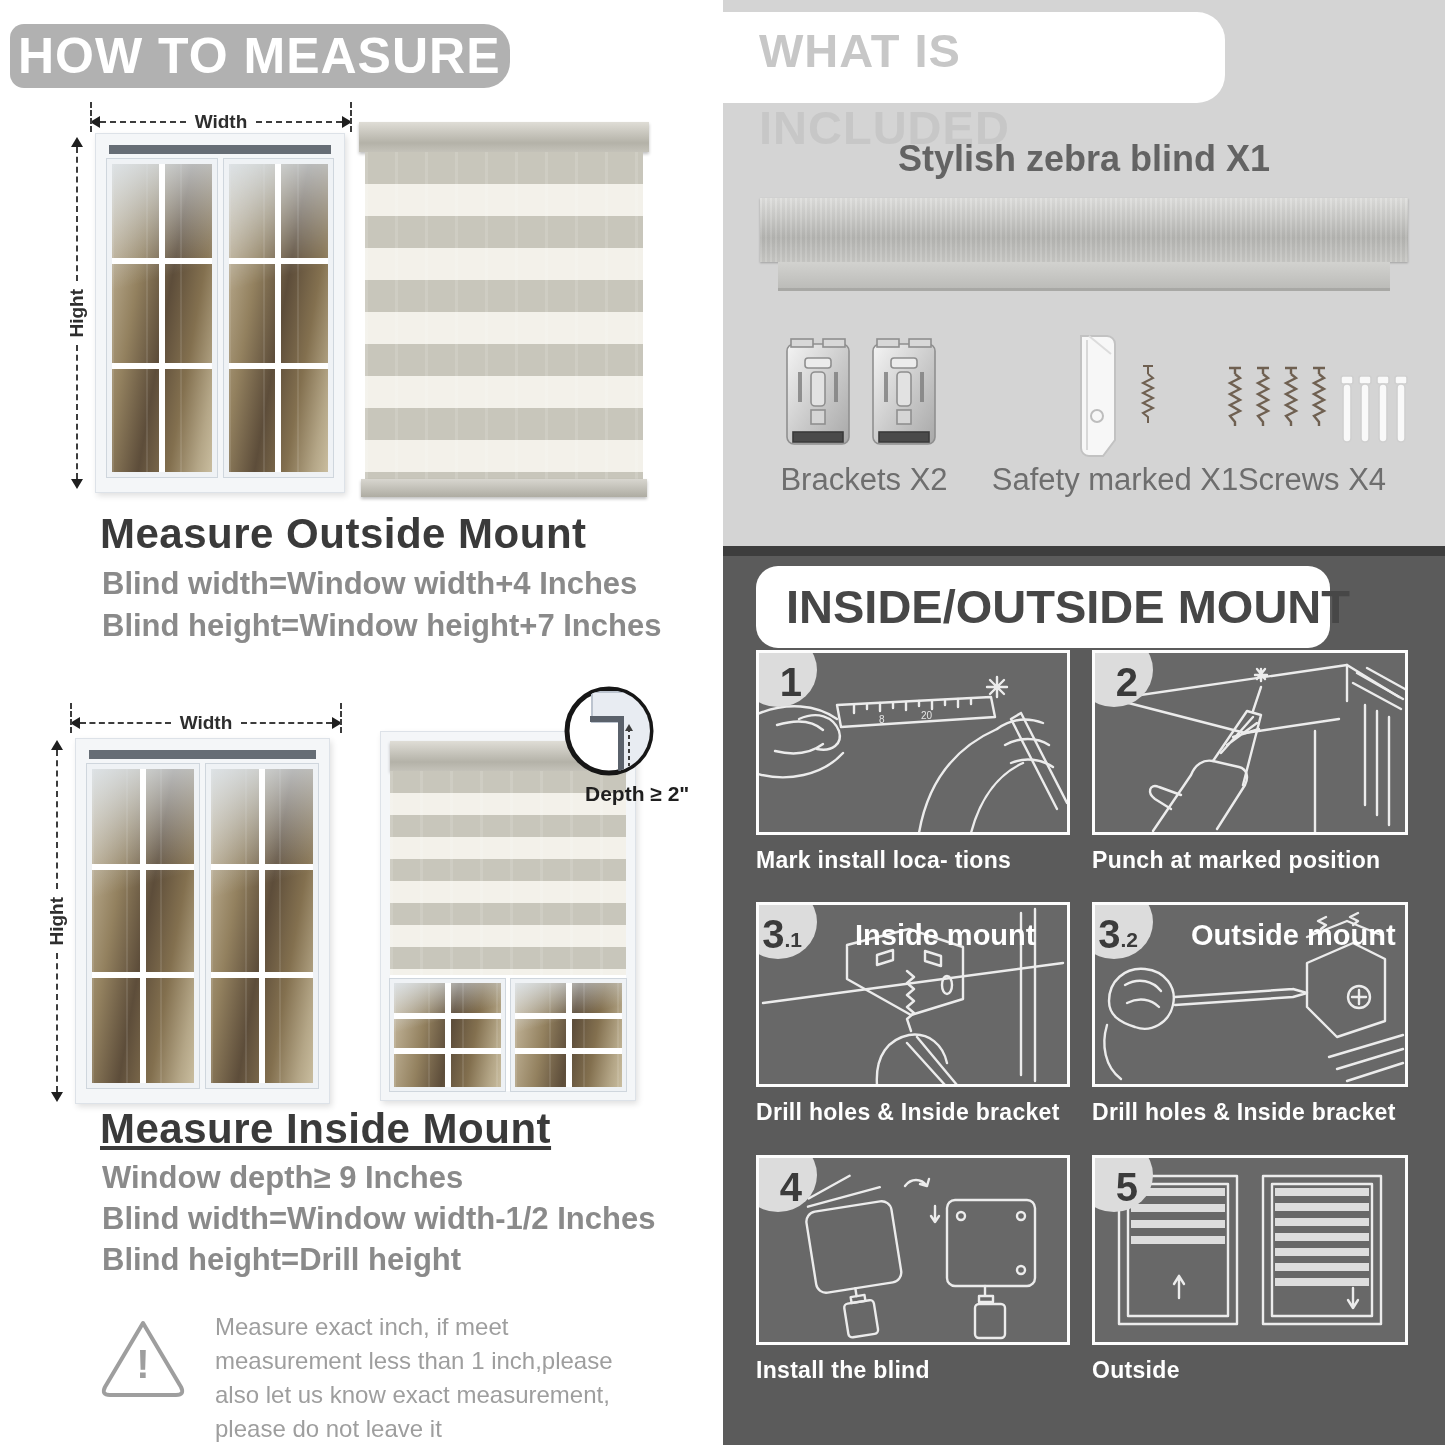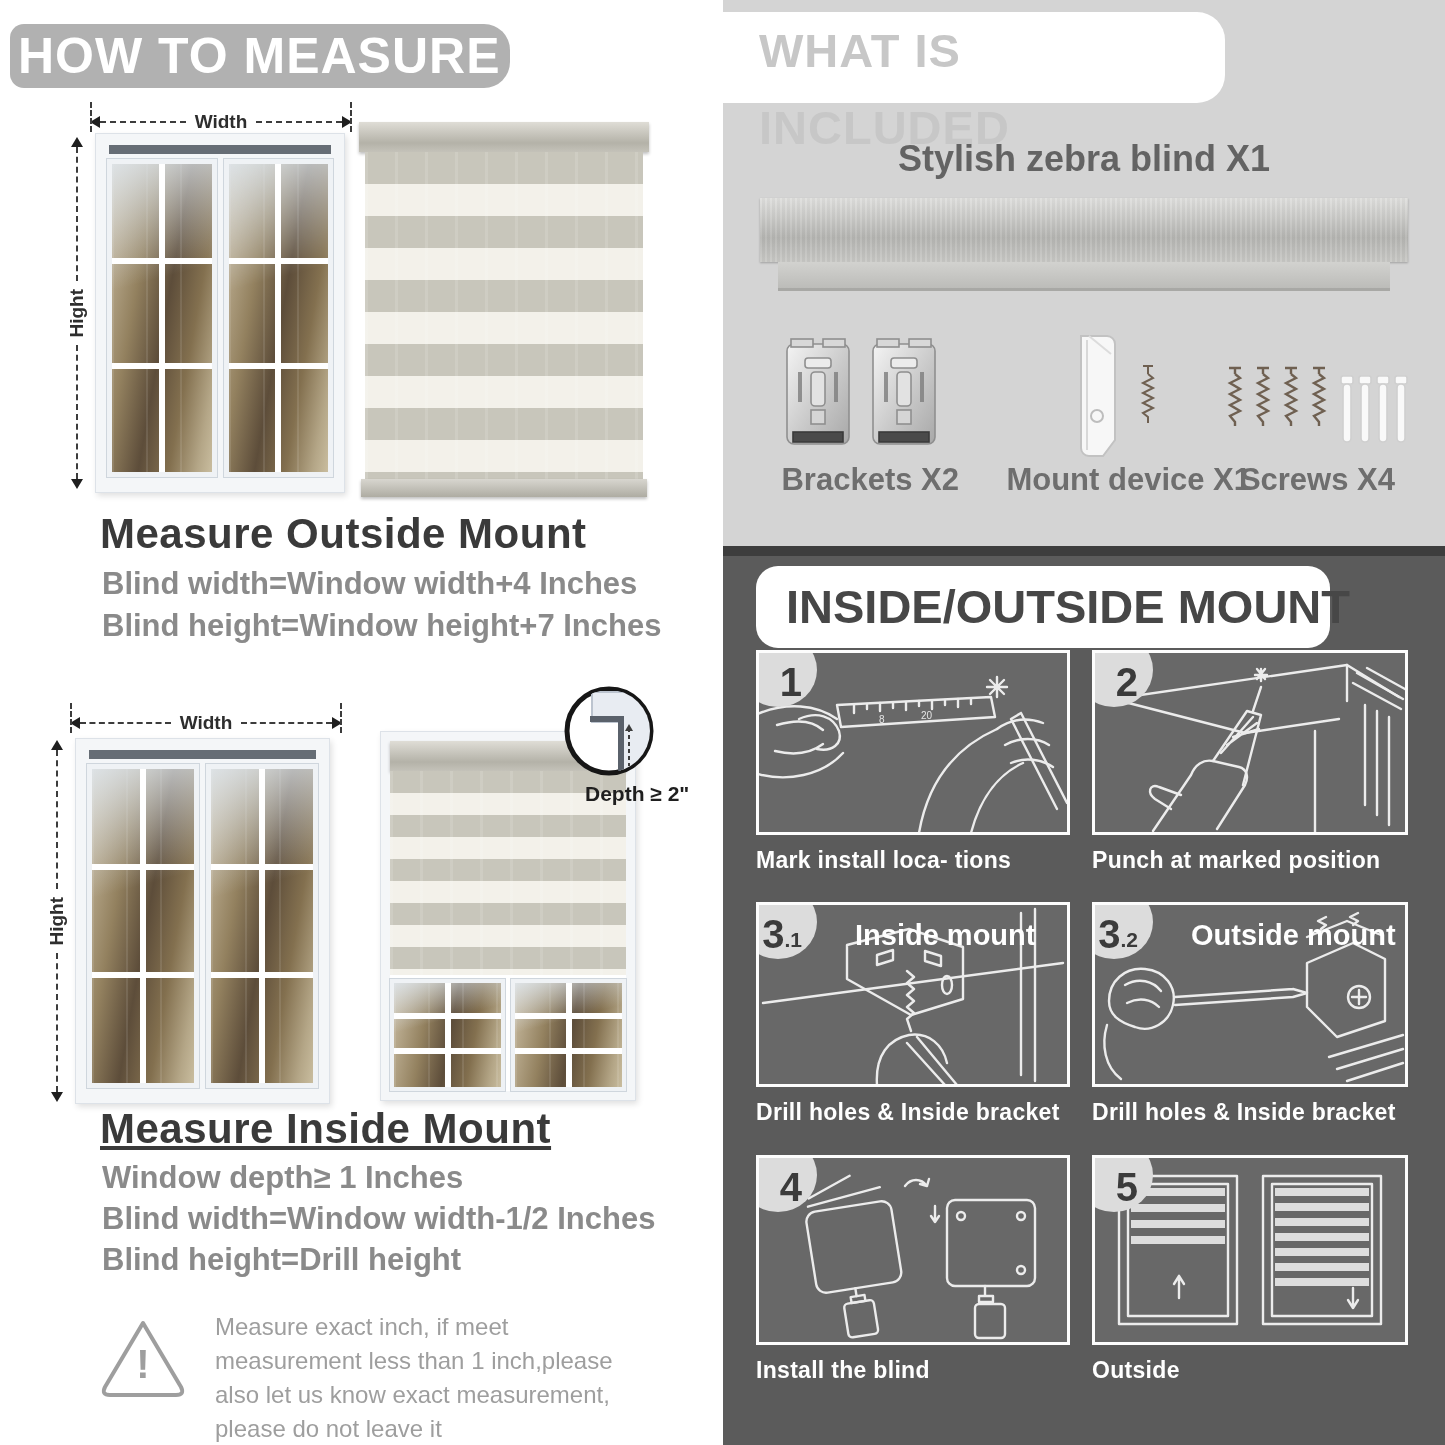--- a/index.html
+++ b/index.html
@@ -63,21 +63,21 @@
   
   .included-panel{left:723px;top:0;width:722px;height:546px;background:#d4d4d4;}
   .wii-header{left:0;top:12px;width:502px;height:91px;background:#fff;border-radius:0 28px 28px 0;
     color:#c7c7c7;font-weight:bold;font-size:47px;line-height:77px;padding-left:36px;letter-spacing:1px;box-sizing:border-box;}
   .product-title{left:0;top:138px;width:722px;text-align:center;font-weight:bold;font-size:36px;color:#636363;}
   .cassette-img{left:37px;top:198px;width:648px;height:64px;
     background:repeating-linear-gradient(90deg,rgba(255,255,255,.07) 0 2px,rgba(0,0,0,.03) 2px 5px),
     linear-gradient(#e0e0de,#b6b6b3 62%,#c9c9c6);box-shadow:0 1px 2px rgba(0,0,0,.25);}
   .cassette-lip{left:55px;top:262px;width:612px;height:26px;
     background:linear-gradient(#d2d2cf,#bcbcb9);border-bottom:3px solid #a8a8a5;}
-  .item-label{font-weight:bold;font-size:31px;color:#6e6e6e;text-align:right;white-space:nowrap;}
+  .item-label{font-weight:normal;font-size:31px;color:#6e6e6e;text-align:center;white-space:nowrap;}
 
   
   .mount-panel{left:723px;top:546px;width:722px;height:899px;background:#5b5b5b;}
   .mount-top{left:0;top:0;width:722px;height:10px;background:#3d3d3d;}
   .iom-header{left:33px;top:20px;width:574px;height:82px;background:#fff;border-radius:22px;
     color:#474747;font-weight:bold;font-size:47px;line-height:82px;padding-left:30px;letter-spacing:0;box-sizing:border-box;white-space:nowrap;}
   .step{position:absolute;}
   .step-art{position:relative;border:3px solid #fdfdfd;background:#686868;box-sizing:border-box;overflow:hidden;}
   .step-art svg{position:absolute;left:0;top:0;width:100%;height:100%;}
   .badge{position:absolute;top:-20px;left:-20px;width:78px;height:74px;border-radius:50%;background:#dcdcdc;
@@ -176,21 +176,21 @@
         <path d="M28,35 L59,35 L59,94" stroke="#5a616b" stroke-width="6" fill="none"></path>
         <line x1="67" y1="44" x2="67" y2="82" stroke="#3c3c3c" stroke-width="2" stroke-dasharray="4 3"></line>
         <path d="M67,40 l-4,7 h8 z" fill="#3c3c3c"></path>
       </g>
     </svg>
   </div>
   <div class="abs depth-lbl" style="left:545px;top:84px;">Depth ≥ 2"</div>
 </div>
 
 <div class="abs sec-title" style="left:100px;top:1105px;text-decoration:underline;">Measure Inside Mount</div>
-<div class="abs sec-line" style="left:102px;top:1160px;">Window depth≥ 1 Inches</div>
+<div class="abs sec-line" style="left:102px;top:1160px;">Window depth≥ 9 Inches</div>
 <div class="abs sec-line" style="left:102px;top:1201px;">Blind width=Window width-1/2 Inches</div>
 <div class="abs sec-line" style="left:102px;top:1242px;">Blind height=Drill height</div>
 
 <div class="abs" style="left:95px;top:1302px;width:560px;height:130px;">
   <svg class="abs" style="left:4px;top:14px;width:88px;height:84px;" viewBox="0 0 88 84">
     <path d="M44,7 L82,71 Q86,79 77,79 L11,79 Q2,79 6,71 Z" fill="none" stroke="#9e9e9e" stroke-width="4" stroke-linejoin="round"></path>
     <text x="44" y="62" text-anchor="middle" font-size="40" font-weight="bold" fill="#9e9e9e" font-family="Liberation Sans,sans-serif">!</text>
   </svg>
   <div class="abs warn-text" style="left:120px;top:8px;width:440px;">Measure exact inch, if meet measurement less than 1 inch,please also let us know exact measurement, please do not leave it</div>
 </div>
@@ -275,21 +275,21 @@
           <rect x="2" y="8" width="8" height="58" rx="4"></rect>
         </g>
       <g transform="translate(174,14)">
           <rect x="0" y="0" width="12" height="8" rx="2"></rect>
           <rect x="2" y="8" width="8" height="58" rx="4"></rect>
         </g>
     </g>
   </svg>
 
   <div class="abs item-label" style="left:46px;top:462px;width:190px;">Brackets X2</div>
-  <div class="abs item-label" style="left:256px;top:462px;width:272px;">Mount device X1</div>
+  <div class="abs item-label" style="left:256px;top:462px;width:272px;">Safety marked X1</div>
   <div class="abs item-label" style="left:506px;top:462px;width:166px;">Screws X4</div>
 </div>
 
 <div class="abs mount-panel">
   <div class="abs mount-top"></div>
   <div class="abs iom-header">INSIDE/OUTSIDE MOUNT</div>
 
   <div class="step" style="left:33px;top:104px;width:314px;">
     <div class="step-art" style="height:185px;">
       <div class="badge">

